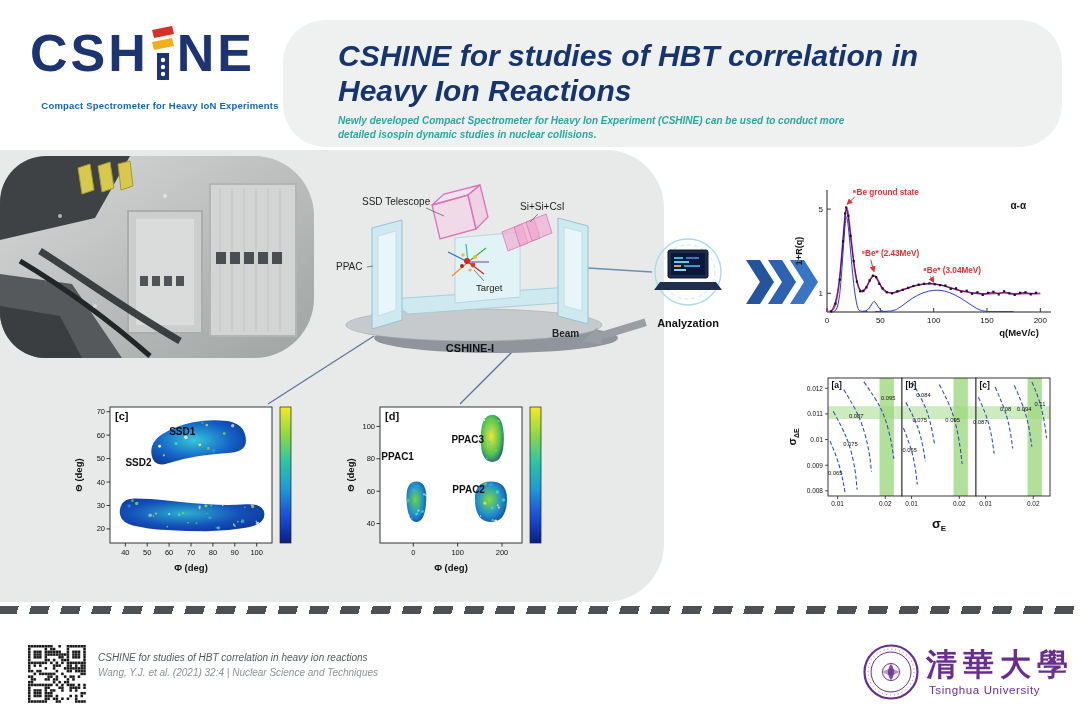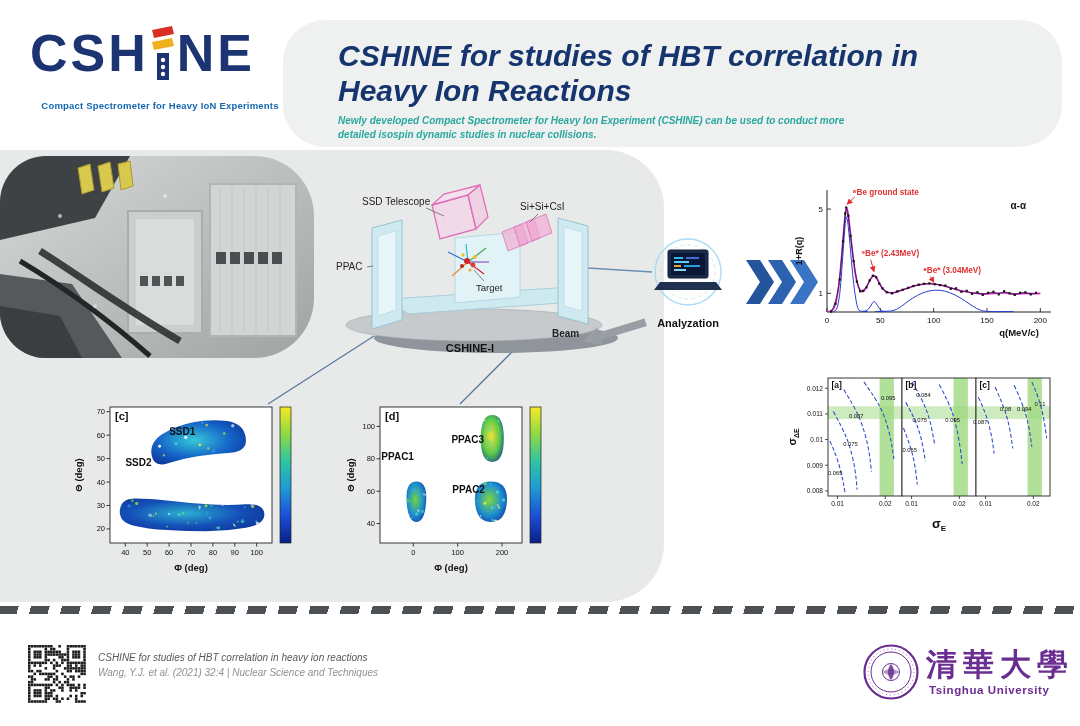--- a/index.html
+++ b/index.html
@@ -37,21 +37,21 @@
 
   
   #dashed-divider{left:0;top:606px;width:1080px;height:8px;
     background:repeating-linear-gradient(105deg,#4d5156 0 18px,rgba(0,0,0,0) 18px 30px);}
   #qr{left:28px;top:645px;width:58px;height:58px;}
   #citation{left:98px;top:650px;width:420px;}
   .cit-title{font-style:italic;font-size:10px;color:#54585d;line-height:1.5;}
   .cit-line{font-style:italic;font-size:10px;color:#8d9196;line-height:1.5;}
   #emblem{left:862px;top:643px;width:58px;height:58px;}
   #uni-cn{left:926px;top:644px;font-size:31px;font-weight:bold;color:#6a2d91;letter-spacing:6px;font-family:Liberation Mono, monospace;}
-  #uni-en{left:929px;top:684px;font-size:11.5px;font-weight:bold;color:#6a2d91;letter-spacing:0.6px;}
+  #uni-en{left:929px;top:684px;font-size:11.5px;font-weight:normal;color:#6a2d91;letter-spacing:0.6px;}
 </style>
 </head>
 <body>
 
 <div id="page">
 
   <div class="abs" id="title-backdrop"></div>
   <div class="abs" id="main-panel"></div>
 
   <div class="abs" id="logo">

